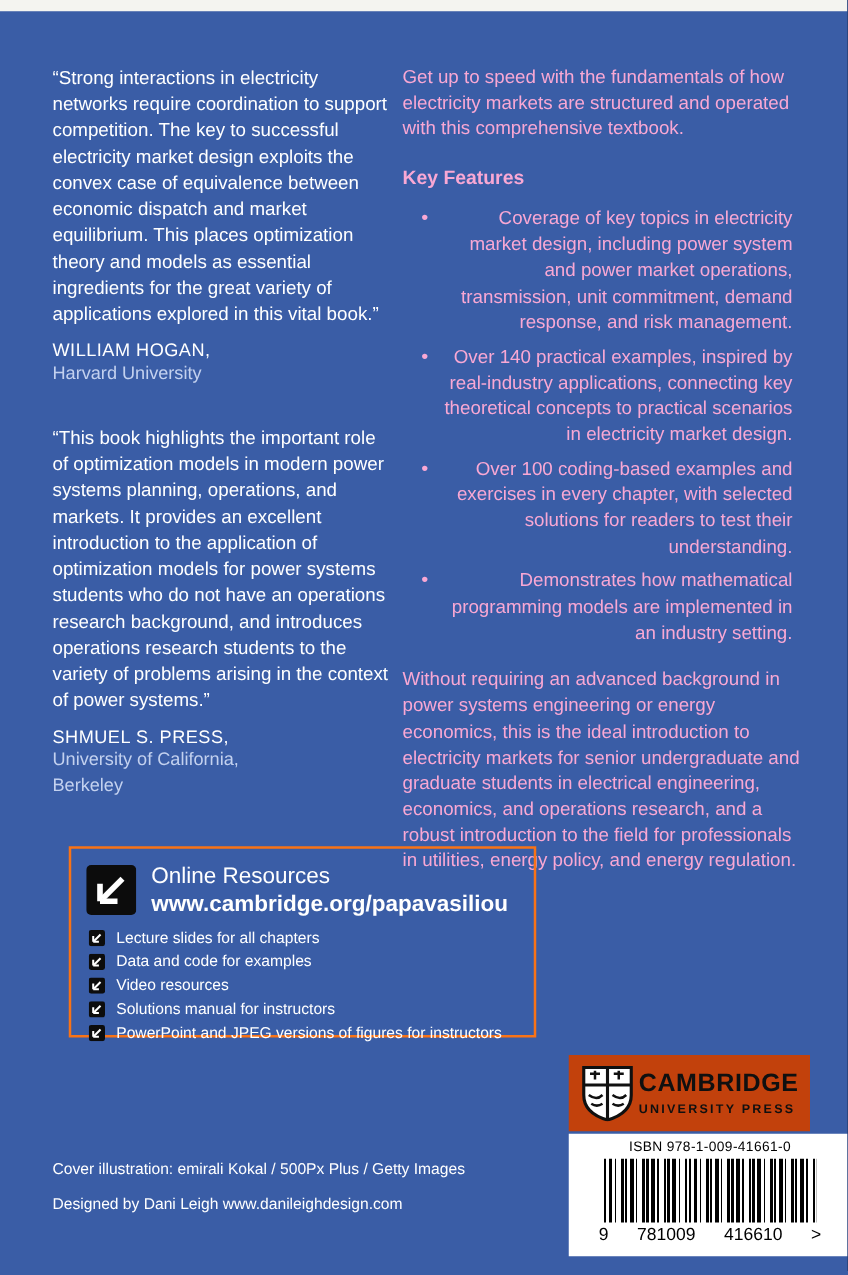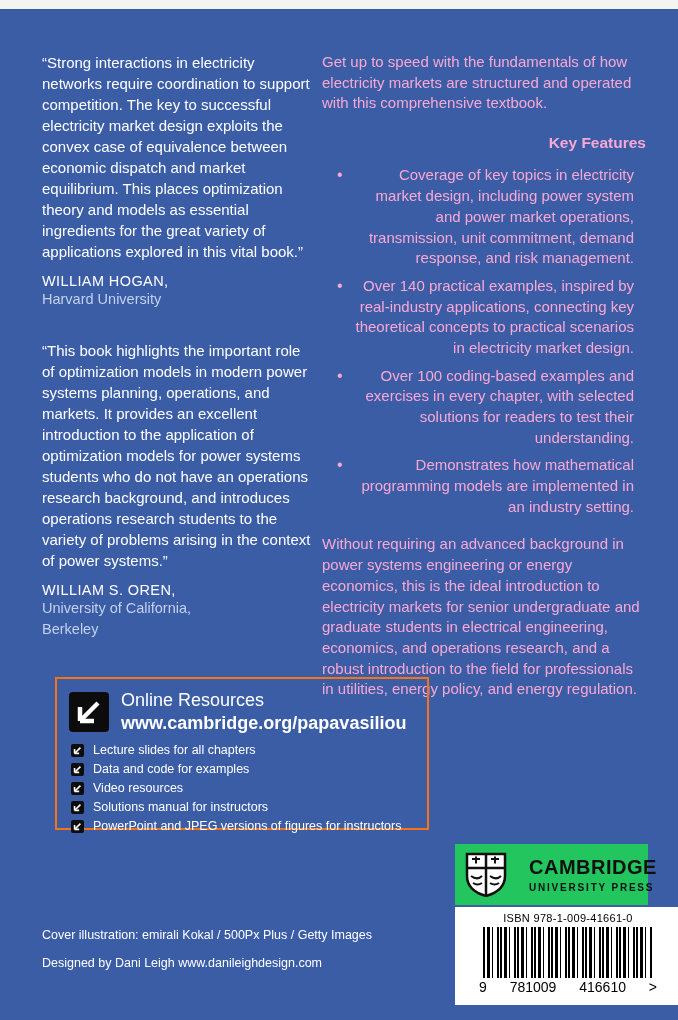--- a/index.html
+++ b/index.html
@@ -12,21 +12,21 @@
   
   .col-left{position:absolute;left:42px;top:52px;width:272px;color:#fff;}
   .quote-text{font-size:15px;line-height:1.40;margin:0;}
   .quote-name{margin-top:11px;font-size:14.5px;letter-spacing:0.4px;}
   .quote-affil{font-size:14.5px;color:#c3d1ef;line-height:1.4;}
   .quote + .quote{margin-top:31px;}
 
   
   .col-right{position:absolute;left:322px;top:52px;width:324px;color:#f9a8d4;font-size:15px;line-height:1.38;}
   .intro{margin:0;}
-  .kf-title{font-weight:bold;margin:18px 0 9px;font-size:15.5px;text-align:right;}
+  .kf-title{font-weight:bold;margin:18px 0 9px;font-size:15.5px;}
   ul.kf{list-style:none;margin:12px;padding:0;text-align:right;}
   ul.kf li{position:relative;padding-left:21px;margin-bottom:7px;}
   ul.kf li::before{content:"\2022";position:absolute;left:3px;top:-1px;font-size:16px;}
   .outro{margin-top:17px;}
 
   
   .resources{position:absolute;left:55px;top:649px;width:374px;height:153px;
     border:2px solid #f97316;box-sizing:border-box;color:#fff;margin-top:28px;}
   .res-header{display:flex;align-items:center;gap:12px;padding:10px 12px 2px 12px;}
   .res-icon{width:40px;height:40px;flex:0 0 40px;}
@@ -34,22 +34,22 @@
   .res-url{font-size:18px;font-weight:bold;line-height:1.25;}
   .res-list{margin:7px 0 0;padding:0 0 0 14px;list-style:none;}
   .res-list li{display:flex;align-items:center;gap:9px;font-size:12.5px;margin-bottom:5px;}
   .res-bullet-icon{width:13px;height:13px;flex:0 0 13px;}
 
   
   .credits{position:absolute;left:42px;top:928px;color:#fff;font-size:12.5px;}
   .credits .line{margin-bottom:14px;}
 
   
-  .publisher-box{position:absolute;left:455px;top:844px;width:193px;height:61px;background:#22c55e;
-    display:flex;align-items:center;gap:22px;padding:0 10px;box-sizing:border-box;}
+  .publisher-box{position:absolute;left:455px;top:844px;width:193px;height:61px;background:#c2410c;
+    display:flex;align-items:center;gap:4px;padding:0 10px;box-sizing:border-box;}
   .shield{width:42px;height:45px;flex:0 0 42px;}
   .pub-text{display:flex;flex-direction:column;}
   .pub-name{font-size:20px;font-weight:bold;color:#101010;letter-spacing:0.5px;line-height:1;}
   .pub-sub{font-size:10px;font-weight:bold;color:#101010;letter-spacing:1.8px;margin-top:5px;}
 
   
   .barcode-box{position:absolute;left:455px;top:907px;width:226px;height:98px;background:#fff;
     color:#000;text-align:center;box-sizing:border-box;padding-top:5px;}
   .isbn{font-size:11px;letter-spacing:0.3px;}
   .bars{margin:3px auto 0;width:170px;height:51px;
@@ -66,21 +66,21 @@
   <div class="top-edge"></div>
 
   <div class="col-left">
     <div class="quote">
       <p class="quote-text">“Strong interactions in electricity networks require coordination to support competition. The key to successful electricity market design exploits the convex case of equivalence between economic dispatch and market equilibrium. This places optimization theory and models as essential ingredients for the great variety of applications explored in this vital book.”</p>
       <div class="quote-name">WILLIAM HOGAN,</div>
       <div class="quote-affil">Harvard University</div>
     </div>
     <div class="quote">
       <p class="quote-text">“This book highlights the important role of optimization models in modern power systems planning, operations, and markets. It provides an excellent introduction to the application of optimization models for power systems students who do not have an operations research background, and introduces operations research students to the variety of problems arising in the context of power systems.”</p>
-      <div class="quote-name">WILLIAM S. OREN,</div>
+      <div class="quote-name">SHMUEL S. PRESS,</div>
       <div class="quote-affil">University of California,</div>
       <div class="quote-affil">Berkeley</div>
     </div>
   </div>
 
   <div class="col-right">
     <p class="intro">Get up to speed with the fundamentals of how electricity markets are structured and operated with this comprehensive textbook.</p>
     <div class="kf-title">Key Features</div>
     <ul class="kf">
       <li>Coverage of key topics in electricity market design, including power system and power market operations, transmission, unit commitment, demand response, and risk management.</li>

